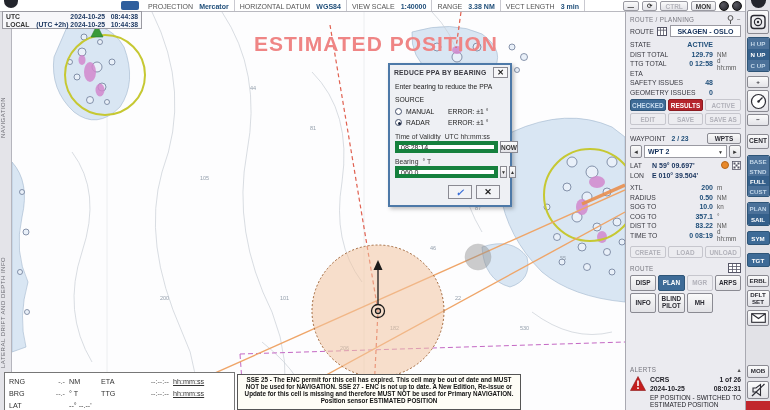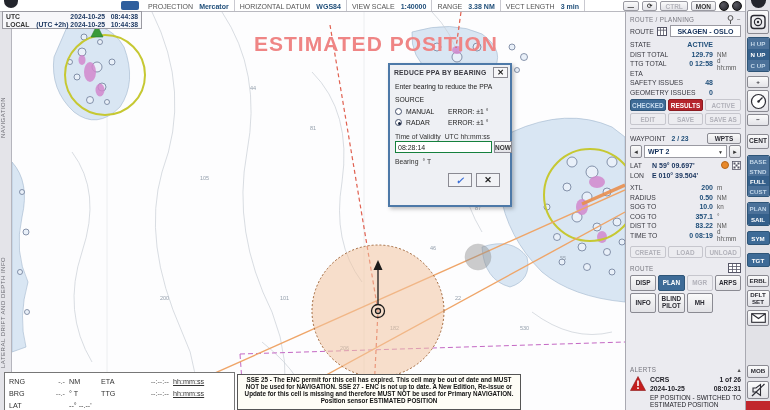--- a/index.html
+++ b/index.html
@@ -45,21 +45,21 @@
   .dlg-x{margin-left:auto;width:15px;height:11px;border:1px solid #8a8a92;background:#f6f6f8;display:flex;align-items:center;justify-content:center;font-size:8px;font-weight:bold;color:#222;}
   .dlg-body{padding:2px 5px;}
   .dlg-instr{margin:2px 0 6px 0;}
   .src-lab{margin-bottom:3px;}
   .radio-row{display:flex;align-items:center;height:11px;}
   .radio{width:7px;height:7px;border:1px solid #44506b;border-radius:50%;margin-right:4px;background:#fff;position:relative;}
   .radio.sel::after{content:"";position:absolute;left:1.5px;top:1.5px;width:3px;height:3px;border-radius:50%;background:#15213a;}
   .radio-lab{width:42px;}
   .fld-lab{margin:5px 0 1px 0;color:#333;display:flex;gap:4px;}
   .inp-row{display:flex;gap:2px;}
-  .inp{height:12px;border:1px solid #15803d;background:#fff;font-family:"Liberation Sans",sans-serif;font-size:7px;color:#222;padding:0 2px;flex:1;}
+  .inp{height:12px;border:4px solid #15803d;background:#fff;font-family:"Liberation Sans",sans-serif;font-size:7px;color:#222;padding:0 2px;flex:1;}
   .now-btn{width:28px;height:12px;border:1px solid #8a8a92;background:linear-gradient(#fbfbfb,#e3e3e8);font-size:6.5px;font-weight:bold;color:#333;display:flex;align-items:center;justify-content:center;}
   .spin{width:11px;height:12px;border:1px solid #8a8a92;background:linear-gradient(#fbfbfb,#e3e3e8);font-size:5px;color:#333;display:flex;align-items:center;justify-content:center;}
   .dlg-foot{display:flex;justify-content:flex-end;gap:4px;padding:7px 5px 0 0;}
   .ok-btn,.cancel-btn{width:24px;height:14px;border:1px solid #8a8a92;background:#f2f3f6;display:flex;align-items:center;justify-content:center;font-weight:bold;}
   .ok-btn{color:#3a6fd8;font-size:10px;font-style:italic;}
   .cancel-btn{color:#222;font-size:9px;}
 
   
   .legend{position:absolute;left:4px;top:372px;width:231px;height:44px;background:#fff;border:1px solid #777;padding:2px 4px;font-size:7.2px;color:#333;z-index:4;}
   .lg-row{display:flex;height:12px;align-items:center;}
@@ -333,20 +333,25 @@
       <span>UTC hh:mm:ss</span>
     </div>
     <div class="inp-row">
       <input class="inp" value="08:28:14" style="">
       <div class="now-btn">NOW</div>
     </div>
     <div class="fld-lab">
       <span>Bearing</span>
       <span>° T</span>
     </div>
+    <div class="inp-row">
+      <input class="inp" value="060.0" style="">
+      <div class="spin">▼</div>
+      <div class="spin">▲</div>
+    </div>
     <div class="dlg-foot">
       <div class="ok-btn">✓</div>
       <div class="cancel-btn">✕</div>
     </div>
   </div>
 </div>
 
 <div class="legend">
   <div class="lg-row">
     <span class="lg-l1">RNG</span>

